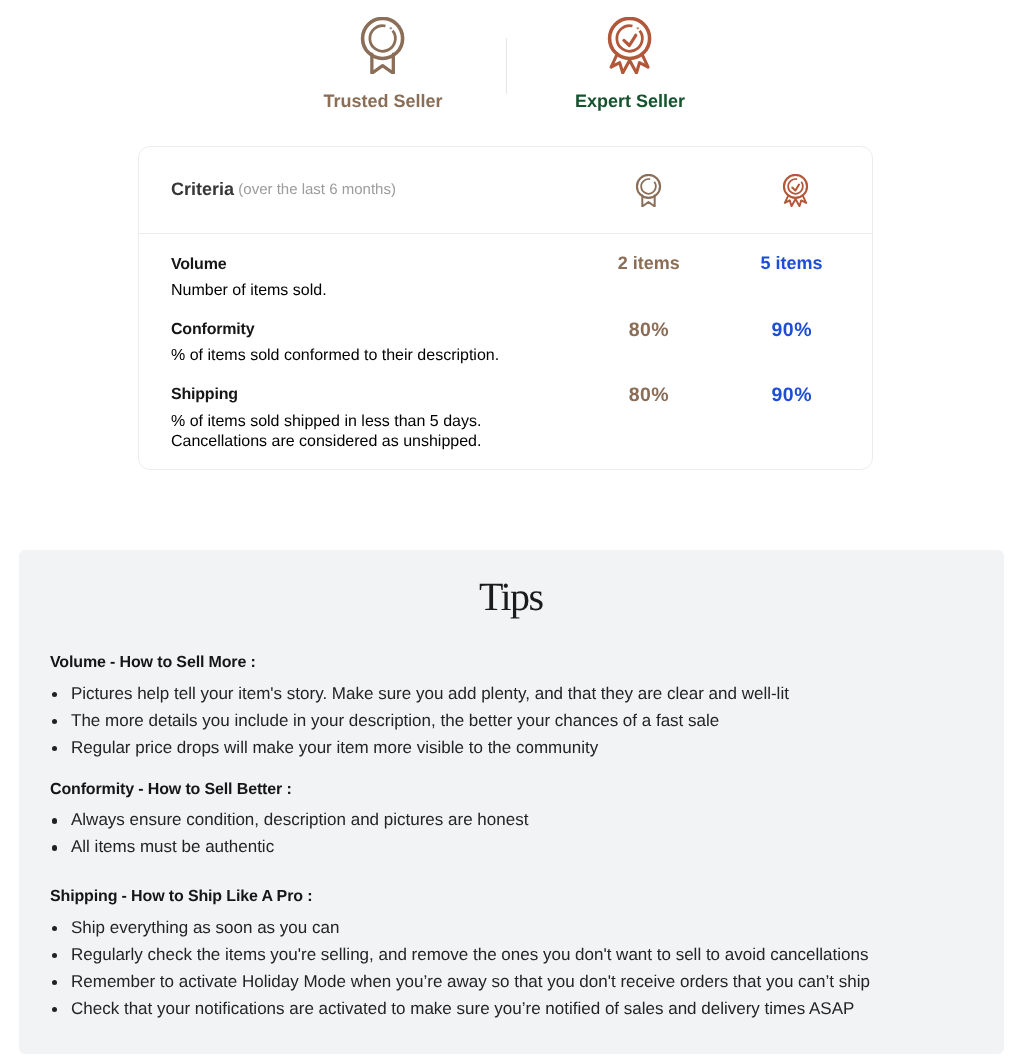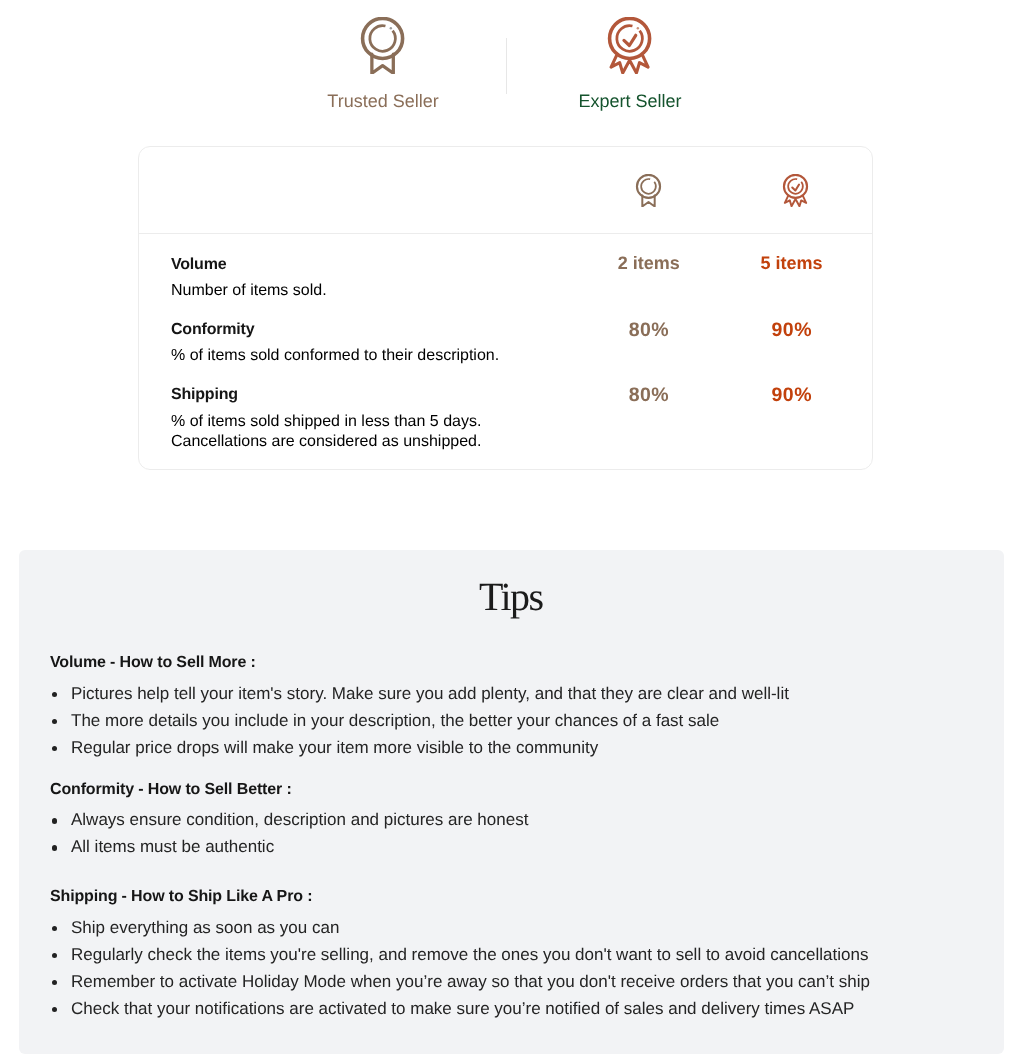--- a/index.html
+++ b/index.html
@@ -14,40 +14,40 @@
   }
   .page{position:relative;width:1009px;height:1064px;transform:translateZ(0);}
 
   
   .badges{position:absolute;left:0;top:0;width:1009px;height:120px;}
   .badge{position:absolute;top:0;width:260px;text-align:center;}
   .badge.trusted{left:253px;}
   .badge.expert{left:500px;}
   .bicon{position:absolute;top:16.6px;left:50%;margin-left:-28.6px;width:57.2px;height:57.2px;}
   .badge-label{position:absolute;top:92px;left:0;width:100%;
-               font-size:18px;font-weight:400;line-height:18px;}
+               font-size:18px;font-weight:700;line-height:18px;}
   .trusted .badge-label{color:#8a6e58;}
   .expert  .badge-label{color:#14532d;}
   .vdiv{position:absolute;left:506px;top:38px;width:1px;height:56px;background:#e7e7e7;}
 
   
   .card{position:absolute;left:138px;top:146px;width:735px;height:324px;
         background:#fff;border:1px solid #ececec;border-radius:12px;}
   .card-head{position:absolute;left:0;top:0;width:100%;height:87px;
              border-bottom:1px solid #ececec;}
   .crit{position:absolute;left:32px;top:31.7px;font-size:18px;font-weight:700;color:#373737;white-space:nowrap;}
   .crit .sub{font-weight:400;font-size:15px;color:#9c9c9c;margin-left:4.3px;position:relative;top:-0.8px;}
   .head-icon{position:absolute;width:33px;height:33px;}
 
   .rtitle{position:absolute;left:32px;font-size:16px;font-weight:700;color:#161616;letter-spacing:-0.2px;white-space:nowrap;}
   .rdesc{position:absolute;left:32px;font-size:16px;color:#000000;line-height:20.5px;width:400px;}
   .val{position:absolute;font-size:18px;font-weight:700;text-align:center;width:160px;white-space:nowrap;}
   .val.pct{font-size:19.5px;letter-spacing:0.5px;text-indent:0.5px;}
   .val.a{color:#8a6e58;}
-  .val.b{color:#c2410c;}
+  .val.b{color:#1d4ed8;}
 
   
   .tips{position:absolute;left:19px;top:550px;width:985px;height:504px;
         background:#f2f3f5;border-radius:6px;overflow:hidden;}
   .tips-title{position:absolute;left:0;top:0;width:100%;text-align:center;
               font-family:"Liberation Serif", serif;font-weight:400;font-size:40px;
               color:#1b1b1b;line-height:40px;letter-spacing:-1.5px;text-indent:-1.5px;}
   .tsec{position:absolute;left:31px;}
   .thead{position:absolute;left:0;top:0;font-size:16px;font-weight:700;color:#161616;
          letter-spacing:-0.14px;white-space:nowrap;}
@@ -82,20 +82,21 @@
         <path d="M15.46 4.74 l0.01 0" stroke-width="1.0" stroke="#c98f78"></path>
         <path d="M9.64 9.82 L11.91 11.96 L14.59 7.68" stroke-width="1.34"></path>
       </svg>
       <div class="badge-label">Expert Seller</div>
     </div>
   </div>
 
   <div class="card">
     <div class="card-head"></div>
 
+    <div class="crit"><span>Criteria</span><span class="sub">(over the last 6 months)</span></div>
 
     <svg class="head-icon" style="left:492.8px;top:26.8px;" viewBox="0 0 24 24" fill="none" stroke="#8a6e58" stroke-width="1.55" stroke-linecap="round" stroke-linejoin="round">
       <circle cx="12" cy="9" r="8.4"></circle>
       <path d="M7.5 15.6 L7.5 23.6 L12 20.4 L16.5 23.6 L16.5 15.6" stroke-width="1.45"></path>
       <path d="M13.203 3.787 A5.35 5.35 0 1 0 16.216 5.706" stroke-linecap="butt" stroke-width="1.25"></path>
     </svg>
     <svg class="head-icon" style="left:640.4px;top:26.8px;" viewBox="0 0 24 24" fill="none" stroke="#b3573a" stroke-width="1.55" stroke-linecap="round" stroke-linejoin="round">
       <circle cx="12" cy="9" r="8.4"></circle>
       <path d="M6.55 16.07 L4.24 21.02 L7.85 19.18 L9.11 23.46 L12 18.13 L14.89 23.46 L16.15 19.18 L19.76 21.02 L17.45 16.07" stroke-width="1.4"></path>
       <path d="M13.203 3.787 A5.35 5.35 0 1 0 16.216 5.706" stroke-linecap="butt" stroke-width="1.25"></path>

